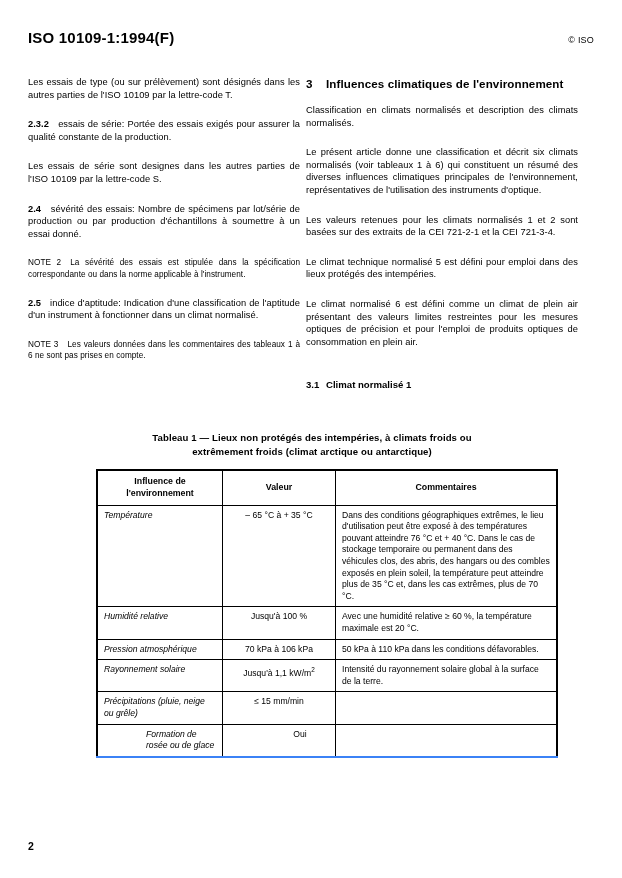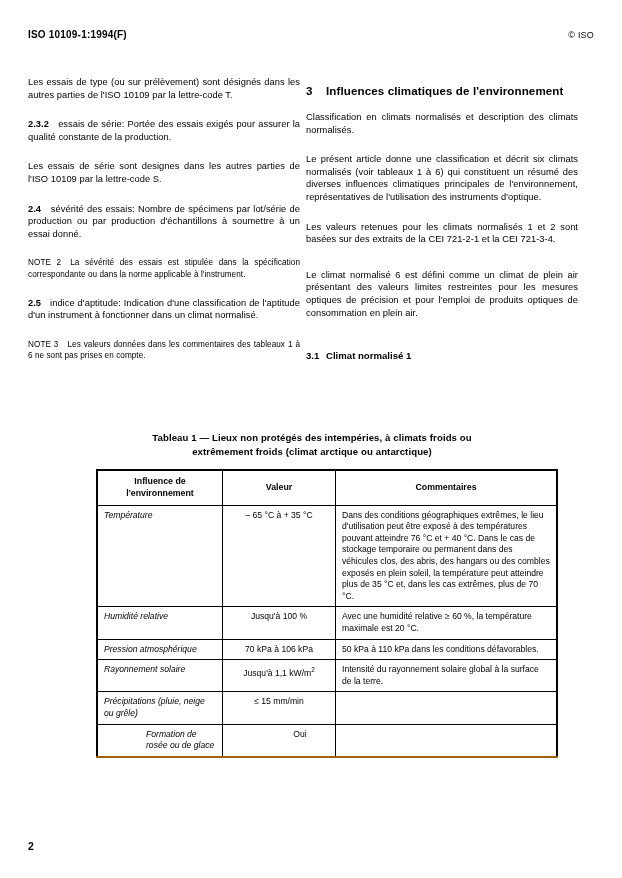--- a/index.html
+++ b/index.html
@@ -23,21 +23,21 @@
   .running-head {
     position: absolute;
     left: 28px;
     top: 29px;
     width: 566px;
     display: flex;
     justify-content: space-between;
     align-items: baseline;
   }
   .doc-ref {
-    font-size: 10px;
+    font-size: 15px;
     font-weight: bold;
     letter-spacing: 0.2px;
   }
   .copyright {
     font-size: 9px;
     letter-spacing: 0.2px;
   }
 
   
   .columns {
@@ -76,21 +76,21 @@
     margin: 0 0 11px 0;
   }
   .note-tag {
     margin-right: 9px;
   }
 
   h2.clause {
     font-size: 11.6px;
     font-weight: bold;
     line-height: 15px;
-    margin: 7px 0 13px 0;
+    margin: 0 0 13px 0;
     letter-spacing: 0.1px;
   }
   h2.clause .num {
     display: inline-block;
     width: 20px;
   }
   h3.subclause {
     font-size: 9.6px;
     font-weight: bold;
     line-height: 13px;
@@ -136,21 +136,21 @@
     text-align: center;
     vertical-align: middle;
     padding: 5px 4px;
     font-size: 8.8px;
     line-height: 11.8px;
   }
   table.iso thead th:first-child { border-left: 2px solid #000; }
   table.iso thead th:last-child { border-right: 2px solid #000; }
   table.iso tbody td:first-child { border-left: 2px solid #000; }
   table.iso tbody td:last-child { border-right: 2px solid #000; }
-  table.iso tbody tr:last-child td { border-bottom: 2px solid #a16207; padding-left: 48px; }
+  table.iso tbody tr:last-child td { border-bottom: 2px solid #3b82f6; padding-left: 48px; }
 
   td.c-influence { width: 116px; font-style: italic; }
   td.c-valeur { width: 104px; text-align: center; }
   td.c-comment { width: 212px; }
   th.h-influence { width: 116px; }
   th.h-valeur { width: 104px; }
   th.h-comment { width: 212px; }
 
   sup.unit { font-size: 6.4px; vertical-align: super; }
 
@@ -214,20 +214,21 @@
       <div class="spacer-sm"></div>
 
       <p>Le présent article donne une classification et décrit six climats normalisés (voir tableaux 1 à 6) qui constituent un résumé des diverses influences climatiques principales de l'environnement, représentatives de l'utilisation des instruments d'optique.</p>
 
       <div class="spacer-sm"></div>
 
       <p>Les valeurs retenues pour les climats normalisés 1 et 2 sont basées sur des extraits de la CEI 721-2-1 et la CEI 721-3-4.</p>
 
       <div class="spacer-sm"></div>
 
+      <p>Le climat technique normalisé 5 est défini pour emploi dans des lieux protégés des intempéries.</p>
 
       <div class="spacer-sm"></div>
 
       <p>Le climat normalisé 6 est défini comme un climat de plein air présentant des valeurs limites restreintes pour les mesures optiques de précision et pour l'emploi de produits optiques de consommation en plein air.</p>
 
       <div class="spacer-md"></div>
 
       <h3 class="subclause"><span class="num">3.1</span><span>Climat normalisé 1</span></h3>
 
     </div>

